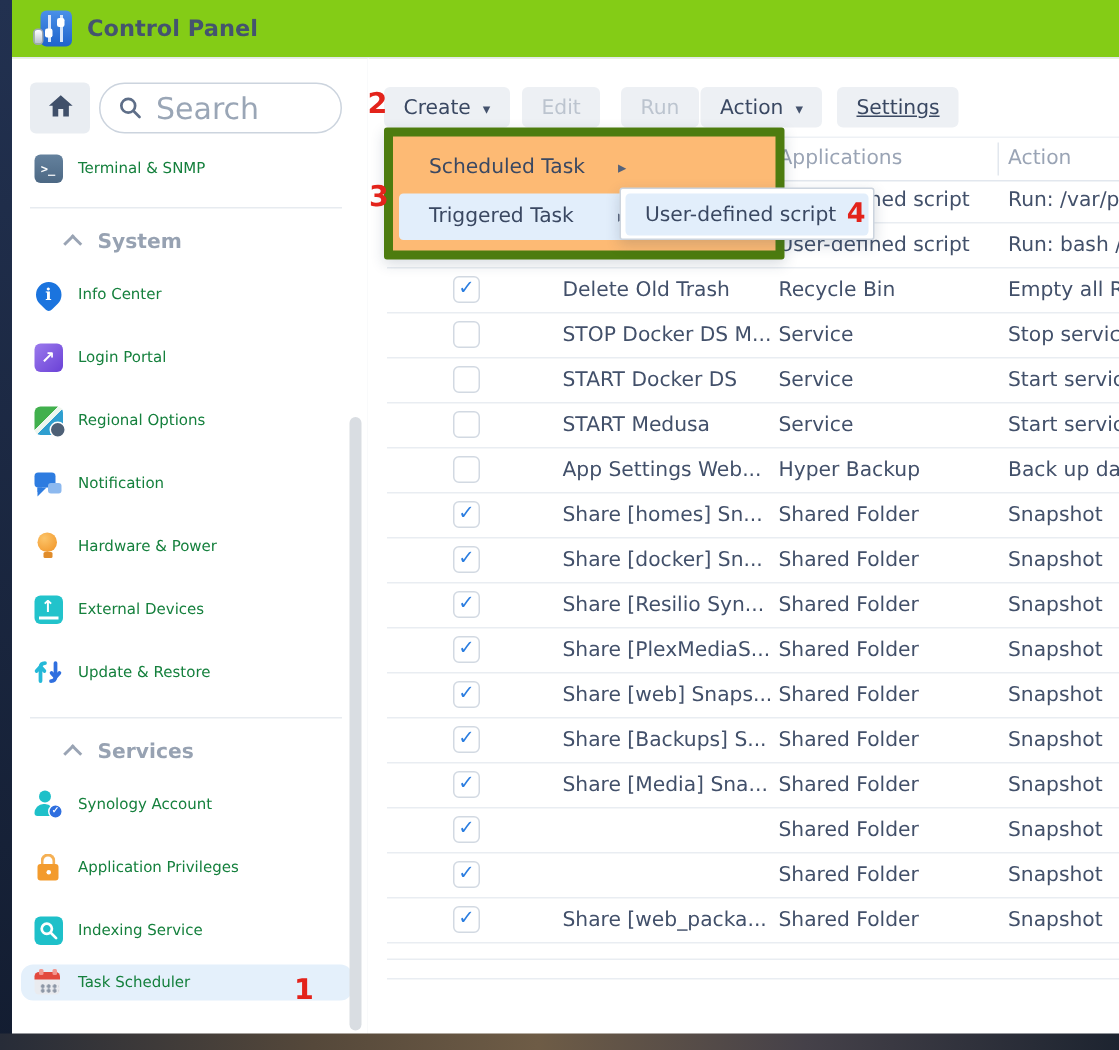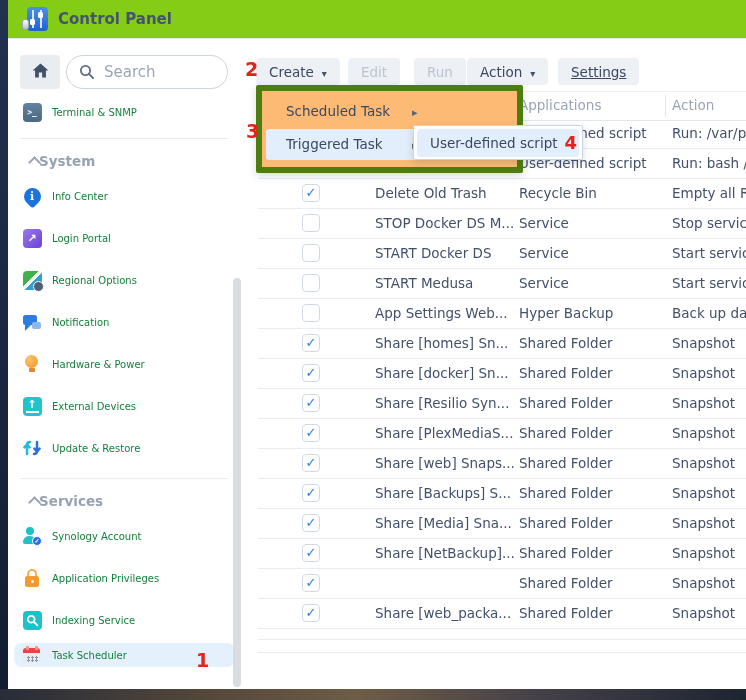--- a/index.html
+++ b/index.html
@@ -14,28 +14,28 @@
   .window{position:absolute;left:8px;top:0;width:738px;height:690px;background:#fff;overflow:hidden}
   
   .titlebar{position:absolute;left:0;top:0;right:0;height:38px;background:#84cc16;border-bottom:1px solid #e3e8ee}
   .cp-icon{position:absolute;left:14px;top:6px;width:27px;height:27px}
   .titlebar .title{position:absolute;left:50px;top:0;line-height:38px;font-size:15px;font-weight:bold;color:#44546e}
   
   .sidebar{position:absolute;left:0;top:39px;width:237px;bottom:0;background:#fff;border-right:1px solid #e5e9ee}
   .sb-top{position:absolute;left:0;top:16px;width:100%;height:34px}
   .home-btn{position:absolute;left:12px;top:0;width:40px;height:34px;background:#e9edf2;border:none;border-radius:4px;display:flex;align-items:center;justify-content:center;cursor:pointer}
   .search{position:absolute;left:58px;top:0;width:162px;height:34px;border:1px solid #ccd4de;border-radius:17px;box-sizing:border-box;background:#fff;display:flex;align-items:center;padding-left:12px;gap:9px}
-  .search .ph{color:#9aa6b6;font-size:15px}
+  .search .ph{color:#9aa6b6;font-size:20px}
   .sb-flow{position:absolute;left:0;top:50px;right:0}
   .sb-item{position:relative;height:42px;display:flex;align-items:center;padding-left:14px;gap:10px;cursor:pointer}
   .sb-item.small{height:34px;margin-top:6px}
   .sb-item .lbl{font-size:10px;color:#15803d}
   .sb-item.selected{margin:2px 10px 0 6px;height:24px;border-radius:8px;background:#e4f0fb;padding-left:8px}
   .sb-div{height:1px;background:#e7ebf0;margin:9px 17px 0 12px}
-  .sb-head{height:28px;margin-top:8px;display:flex;align-items:center;padding-left:22px;color:#97a2b2;font-weight:bold;font-size:13.5px}
+  .sb-head{height:28px;margin-top:8px;display:flex;align-items:center;gap:12px;padding-left:36px;color:#97a2b2;font-weight:bold;font-size:13.5px}
   .chev{width:7px;height:7px;border-top:2px solid #9aa4b4;border-left:2px solid #9aa4b4;transform:rotate(45deg);margin-top:3px}
   .sb-thumb{position:absolute;right:4px;top:239px;width:8px;height:409px;border-radius:4px;background:#d9dde2}
   .sb-ann{position:absolute;left:182px;top:8px}
   
   .ann{color:#e3231b;font-weight:bold;font-size:19px;line-height:1}
   
   .main{position:absolute;left:237px;top:39px;right:0;bottom:0;background:#fff;overflow:hidden}
   .tb{position:absolute;top:19px;height:27px;border:none;border-radius:4px;background:#edf0f4;
       font-family:inherit;font-size:13.5px;color:#3a4862;padding:0 13px;display:flex;align-items:center;cursor:pointer;z-index:5}
   .tb.dis{color:#bcc4cf;cursor:default}
@@ -328,21 +328,20 @@
           <span class="cell c-act">Snapshot</span>
         </div>
         <div class="row">
           <span class="cb on"></span>
           <span class="cell c-name">Share [Media] Sna...</span>
           <span class="cell c-app">Shared Folder</span>
           <span class="cell c-act">Snapshot</span>
         </div>
         <div class="row">
           <span class="cb on"></span>
-          <span class="cell c-name">Share [NetBackup]...</span>
           <span class="cell c-app">Shared Folder</span>
           <span class="cell c-act">Snapshot</span>
         </div>
         <div class="row">
           <span class="cb on"></span>
           <span class="cell c-app">Shared Folder</span>
           <span class="cell c-act">Snapshot</span>
         </div>
         <div class="row">
           <span class="cb on"></span>

